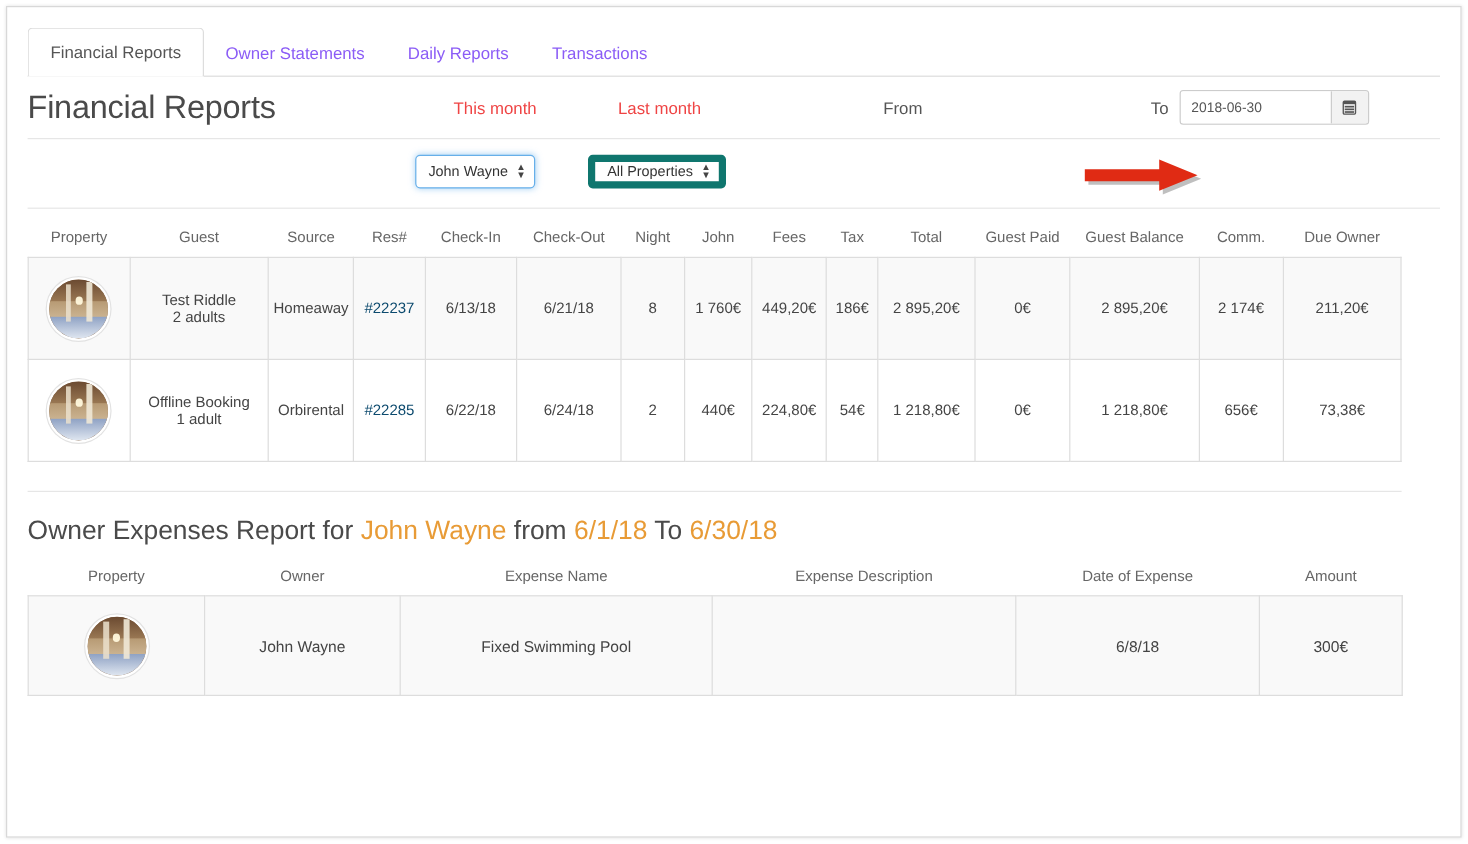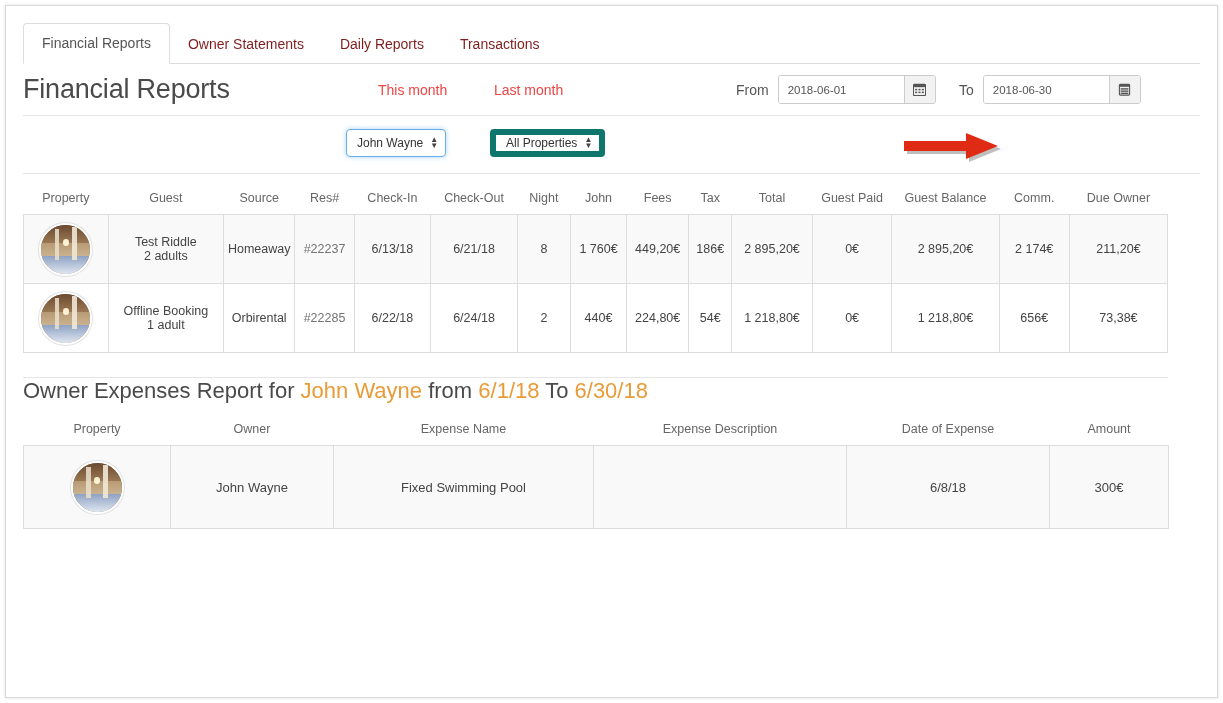--- a/index.html
+++ b/index.html
@@ -35,21 +35,21 @@
     position: relative;
     height: 40px;
     margin-top: 18px;
     border-bottom: 1px solid #dddddd;
     display: flex;
     align-items: flex-end;
     padding-left: 0px;
   }
   .tab {
     font-size: 14px;
-    color: #7f1d1d;
+    color: #8b5cf6;
     padding: 10px 18px 11px 18px;
     line-height: 18px;
     cursor: pointer;
     position: relative;
     top: 1px;
     white-space: nowrap;
   }
   .tab.active {
     color: #555555;
     background: #ffffff;
@@ -73,21 +73,21 @@
     letter-spacing: -0.2px;
     white-space: nowrap;
   }
   .quicklink {
     font-size: 14px;
     color: #ef4444;
     cursor: pointer;
     white-space: nowrap;
   }
   .ql-this { position: absolute; left: 355px; }
-  .ql-last { position: absolute; left: 471px; }
+  .ql-last { position: absolute; left: 492px; }
 
   .date-group { position: absolute; display: flex; align-items: center; }
   .date-label { font-size: 14px; color: #555555; margin-right: 9px; }
   .date-box {
     display: flex;
     height: 29px;
     border: 1px solid #cccccc;
     border-radius: 3px;
     background: #ffffff;
     overflow: hidden;
@@ -199,27 +199,27 @@
     padding: 6px 2px 9px 2px;
     text-align: center;
     background: #ffffff;
     border: 0;
   }
   .bk-table td {
     border: 1px solid #dddddd;
     text-align: center;
     font-size: 12.5px;
     color: #444444;
-    height: 69px;
+    height: 85px;
     padding: 2px;
     vertical-align: middle;
   }
   .bk-table tr.shade td { background: #f9f9f9; }
   .bk-table tr.plain td { background: #ffffff; }
-  .res-link { color: #737373; cursor: pointer; }
+  .res-link { color: #0c4a6e; cursor: pointer; }
   .guest-line2 { display: block; }
 
   .ex-table td {
     border: 1px solid #dddddd;
     text-align: center;
     font-size: 13px;
     color: #444444;
     height: 83px;
     background: #f9f9f9;
     vertical-align: middle;
@@ -270,35 +270,20 @@
     </div>
 
     <div class="title-row">
       <div class="page-title">Financial Reports</div>
 
       <div class="quicklink ql-this">This month</div>
       <div class="quicklink ql-last">Last month</div>
 
       <div class="date-group date-from">
         <span class="date-label">From</span>
-        <div class="date-box">
-          <input class="date-input" type="text" readonly="" value="2018-06-01" style="">
-          <div class="date-btn">
-            <svg width="13" height="13" viewBox="0 0 14 14">
-              <rect x="0.5" y="1.5" width="13" height="12" rx="1" fill="none" stroke="#555" stroke-width="1.2"></rect>
-              <rect x="0.5" y="1.5" width="13" height="3" fill="#555"></rect>
-              <rect x="2.3" y="6.3" width="2.2" height="1.6" fill="#555"></rect>
-              <rect x="5.9" y="6.3" width="2.2" height="1.6" fill="#555"></rect>
-              <rect x="9.5" y="6.3" width="2.2" height="1.6" fill="#555"></rect>
-              <rect x="2.3" y="9.3" width="2.2" height="1.6" fill="#555"></rect>
-              <rect x="5.9" y="9.3" width="2.2" height="1.6" fill="#555"></rect>
-              <rect x="9.5" y="9.3" width="2.2" height="1.6" fill="#555"></rect>
-            </svg>
-          </div>
-        </div>
       </div>
 
       <div class="date-group date-to">
         <span class="date-label">To</span>
         <div class="date-box">
           <input class="date-input" type="text" readonly="" value="2018-06-30" style="">
           <div class="date-btn">
             <svg width="13" height="13" viewBox="0 0 14 14">
               <rect x="1.5" y="1.5" width="11" height="11.5" rx="1" fill="none" stroke="#555" stroke-width="1.2"></rect>
               <rect x="1.5" y="1.5" width="11" height="2.6" fill="#555"></rect>
@@ -434,21 +419,21 @@
           <td>0€</td>
           <td>1 218,80€</td>
           <td>656€</td>
           <td>73,38€</td>
         </tr>
       </tbody>
     </table>
 
     <hr class="section-divider" style="margin-top:24px; width:1145px;">
 
-    <div style="" class="report-head">
+    <div style="margin-top:19px;" class="report-head">
       <span>Owner Expenses Report for </span><span class="hl">John Wayne</span><span> from </span><span class="hl">6/1/18</span><span> To </span><span class="hl">6/30/18</span>
     </div>
 
     <table class="ex-table" style="width:1145px; margin-top:12px;">
       <colgroup>
         <col style="width:147px">
           <col style="width:163px">
           <col style="width:260px">
         <col style="width:253px">
           <col style="width:203px">

